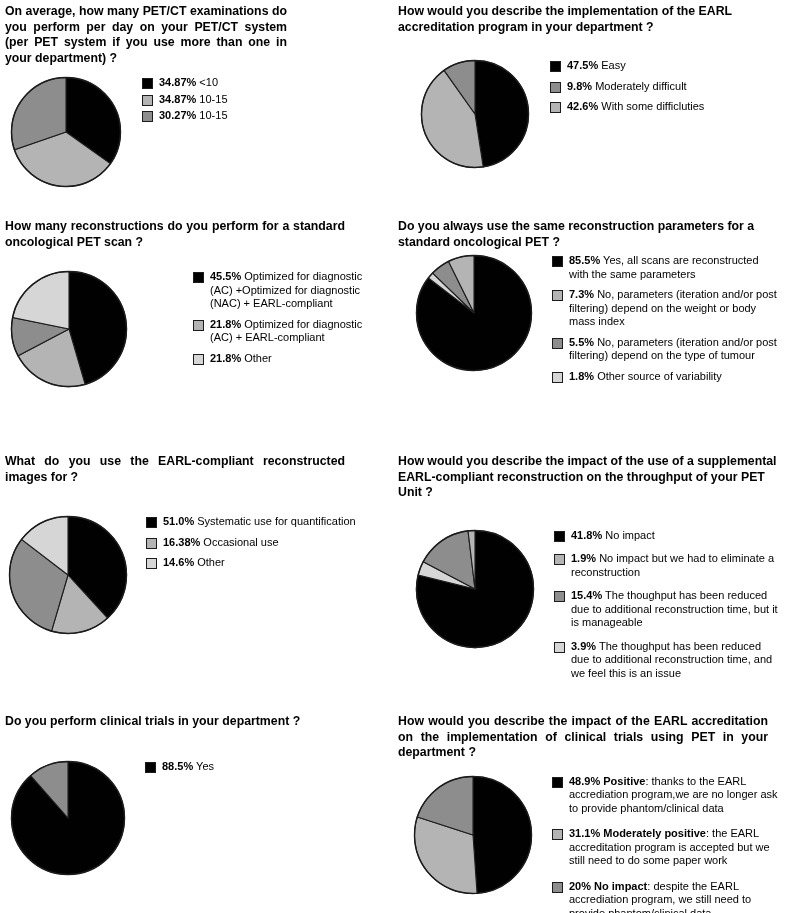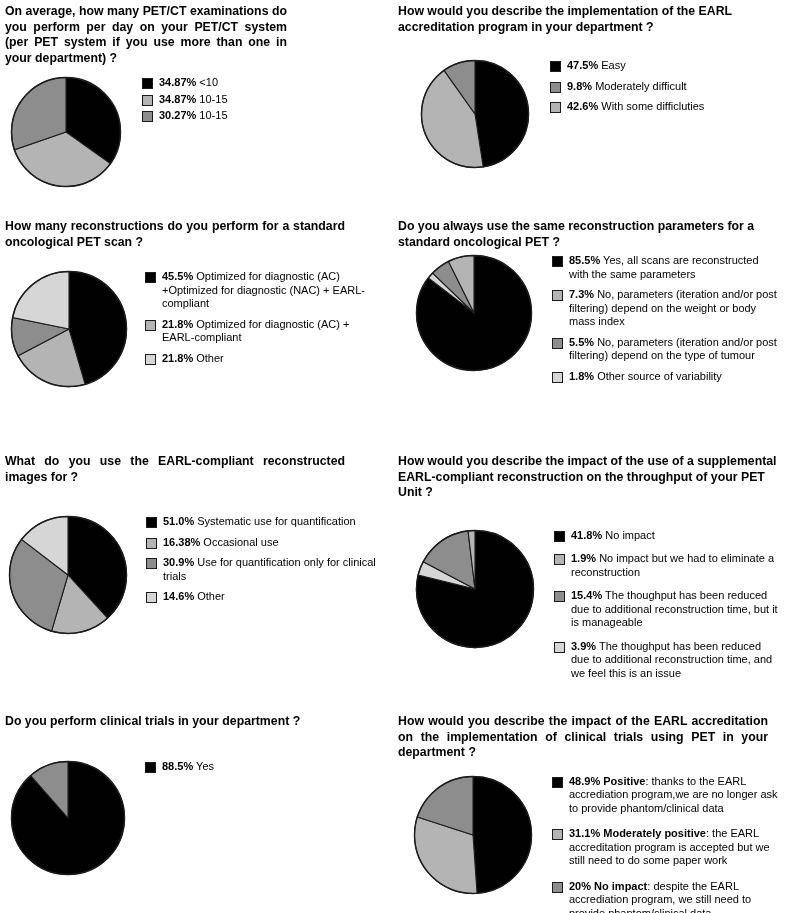--- a/index.html
+++ b/index.html
@@ -63,21 +63,21 @@
   .p2 .q-title{width:356px;}
   .p3 .q-title{width:340px;}
   .p4 .q-title{width:378px;}
   .p5 .q-title{width:340px;}
   .p6 .q-title{width:380px;}
   .p7 .q-title{width:340px;}
   .p8 .q-title{width:370px;}
 
   .p1 .chart-row{margin-top:10px;}
   .p2 .chart-row{margin-top:24px;}
-  .p3 .chart-row{margin-top:20px;}
+  .p3 .chart-row{margin-top:20px;gap:48px;}
   .p4 .chart-row{}
   .p5 .chart-row{margin-top:30px;}
   .p6 .chart-row{margin-top:28px;}
   .p7 .chart-row{margin-top:30px;}
   .p8 .chart-row{margin-top:14px;}
 
   .p1 .pie-wrap{margin-left:2px;margin-right:17px;}
   .p2 .pie-wrap{margin-left:22px;margin-right:20px;}
   .p3 .pie-wrap{margin-left:4px;margin-right:16px;}
   .p4 .pie-wrap{margin-left:16px;margin-right:18px;}
@@ -230,24 +230,20 @@
       <div class="legend">
           <div class="legend-item">
             <span class="swatch" style="background: rgb(1, 1, 1);"></span>
             <span class="legend-text"><b>51.0%</b> Systematic use for quantification</span>
           </div>
           <div class="legend-item">
             <span class="swatch" style="background: rgb(180, 180, 180);"></span>
             <span class="legend-text"><b>16.38%</b> Occasional use</span>
           </div>
           <div class="legend-item">
-            <span class="swatch" style="background: rgb(141, 141, 141);"></span>
-            <span class="legend-text"><b>30.9%</b> Use for quantification only for clinical trials</span>
-          </div>
-          <div class="legend-item">
             <span class="swatch" style="background: rgb(214, 214, 214);"></span>
             <span class="legend-text"><b>14.6%</b> Other</span>
           </div>
         </div>
     </div>
   </div>
 
   <div class="panel right p6">
     <div class="q-title nojust">How would you describe the impact of the use of a supplemental EARL-compliant reconstruction on the throughput of your PET Unit ?</div>
     <div class="chart-row">

